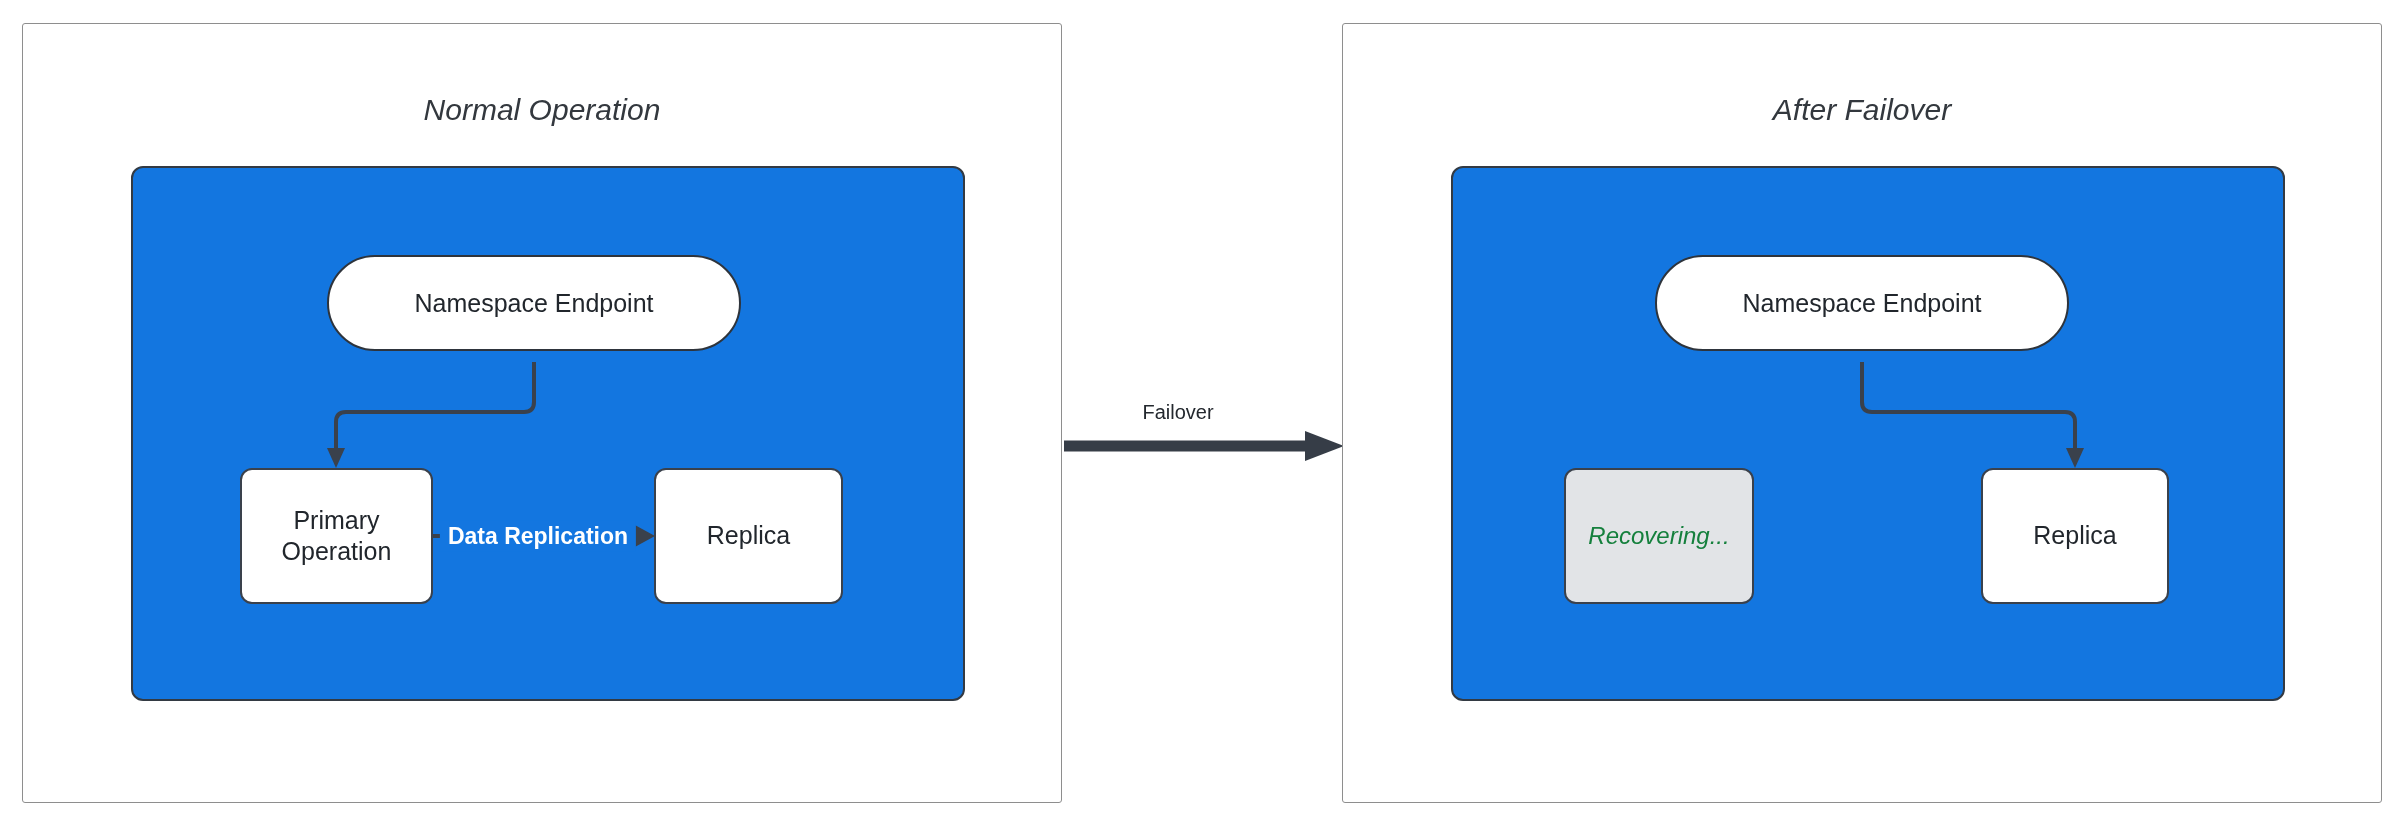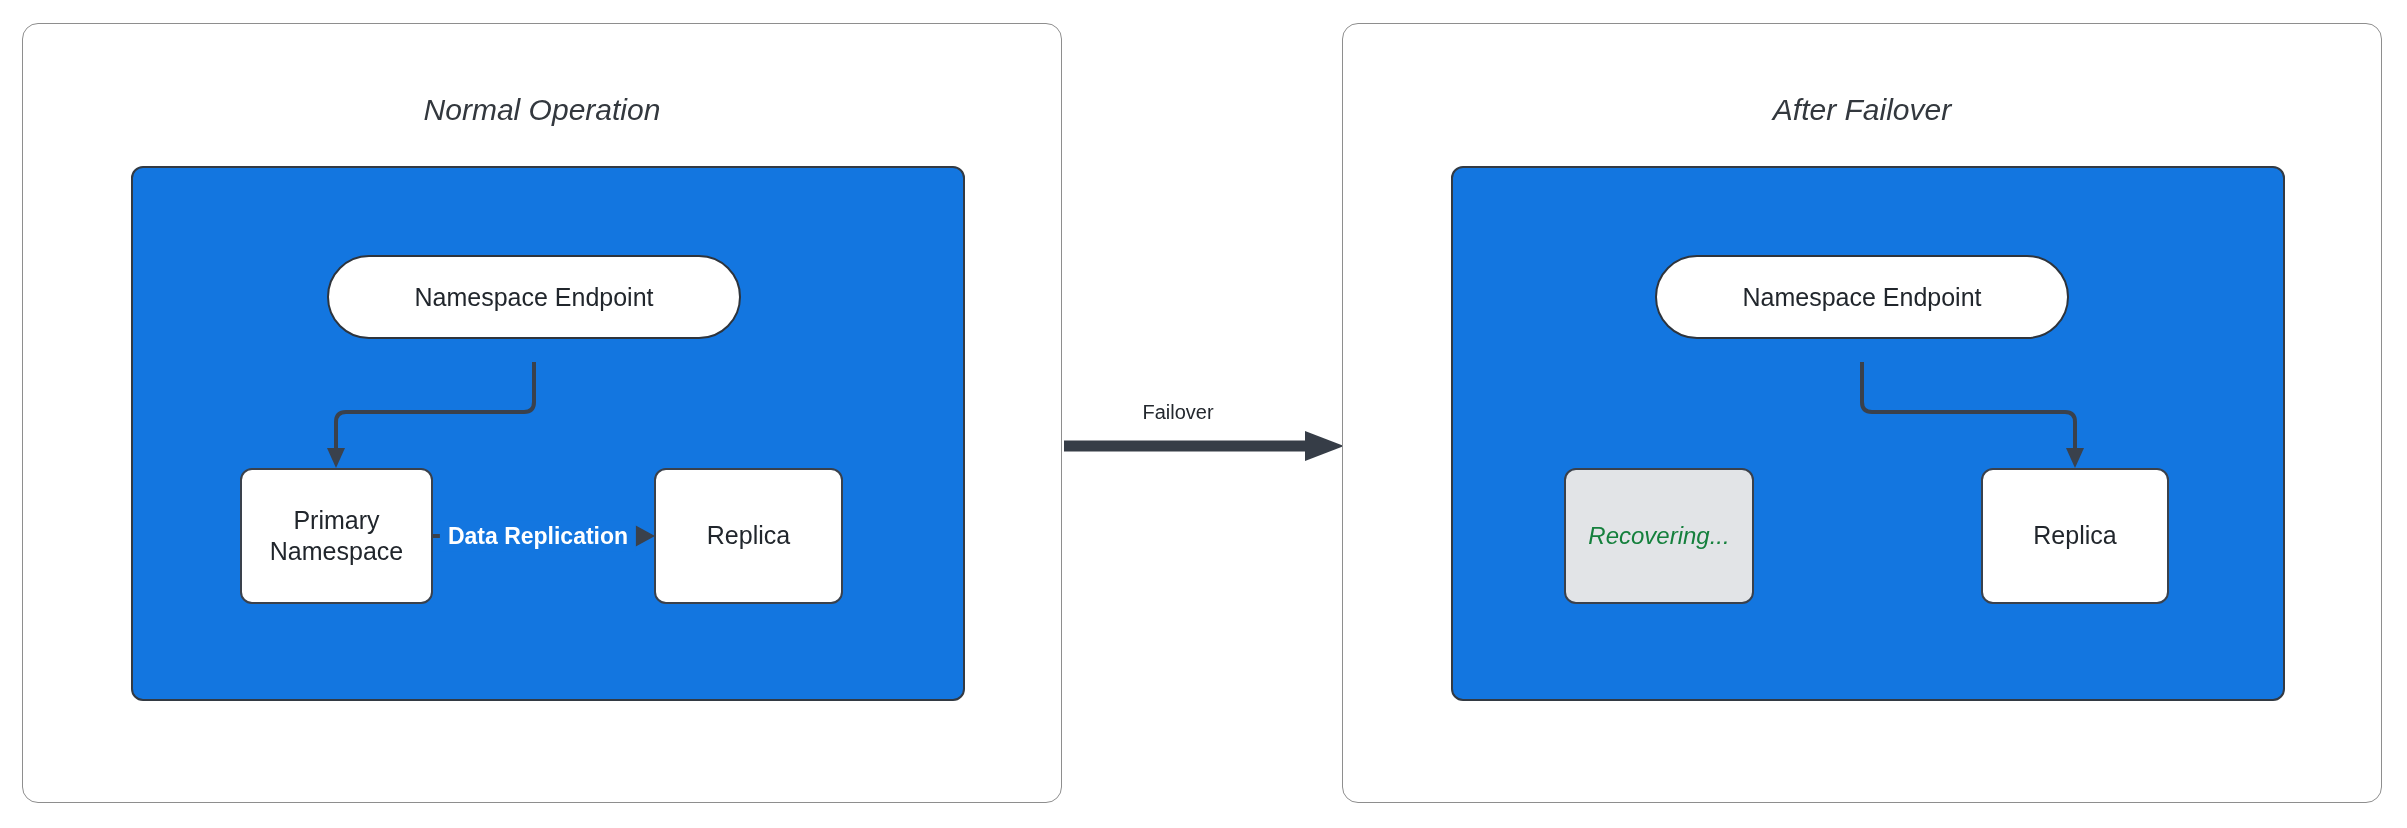--- a/index.html
+++ b/index.html
@@ -15,21 +15,21 @@
     background: #ffffff;
     overflow: hidden;
   }
   .panel {
     position: absolute;
     top: 23px;
     width: 1040px;
     height: 780px;
     background: #ffffff;
     border: 1.5px solid #8E8E8E;
-    border-radius: 16px;
+    border-radius: 3px;
     box-sizing: border-box;
   }
   .panel--left  { left: 22px; }
   .panel--right { left: 1342px; }
   .panel-title {
     position: absolute;
     top: 86px;
     left: 0;
     width: 100%;
     text-align: center;
@@ -47,21 +47,21 @@
     height: 535px;
     background: #1376E0;
     border: 2px solid #333A43;
     border-radius: 12px;
     box-sizing: border-box;
   }
   .pill {
     position: absolute;
     top: 231px;
     width: 414px;
-    height: 84px;
+    height: 96px;
     background: #ffffff;
     border: 2.5px solid #2E343C;
     border-radius: 54px;
     box-sizing: border-box;
     display: flex;
     align-items: center;
     justify-content: center;
     font-size: 25px;
     color: #21262C;
   }
@@ -134,21 +134,21 @@
       <polygon points="304,424 322,424 313,444" fill="#3A414C"></polygon>
       <path d="M410 512 L612 512" fill="none" stroke="#3A414C" stroke-width="4"></path>
       <polygon points="610,500 610,524 632,512" fill="#3A414C"></polygon>
     </svg>
 
     <div class="pill pill--left">
       <span>Namespace Endpoint</span>
     </div>
 
     <div class="node" style="left:217px; width:193px;">
-      <span>Primary Namespace</span>
+      <span>Primary Operation</span>
     </div>
 
     <div class="node" style="left:631px; width:189px;">
       <span>Replica</span>
     </div>
 
     <div class="edge-label">Data Replication</div>
   </div>
 
   <svg class="overlay" width="2407" height="828" viewBox="0 0 2407 828">

